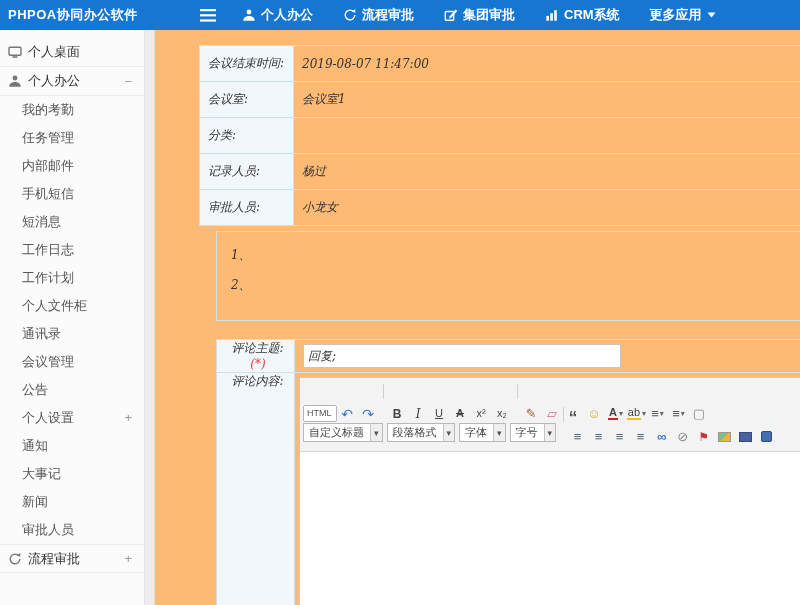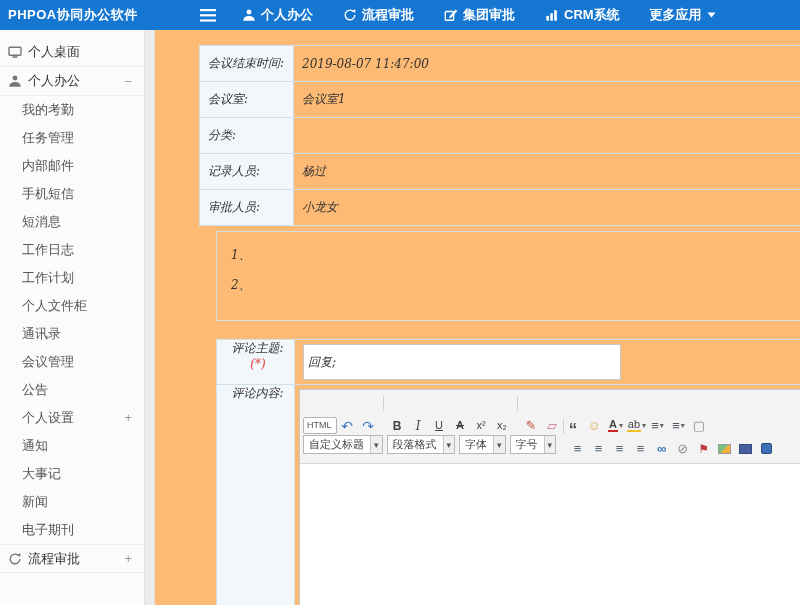--- a/index.html
+++ b/index.html
@@ -36,21 +36,21 @@
   .cl { width: 94px; min-width: 94px; background: var(--label_cell_bg, #f1f7fb); border-right: 1px solid var(--table_border, #cfe0ea); display: flex; align-items: center; padding: 0 4px 0 8px; }
   .cv { flex: 1; display: flex; align-items: center; padding-left: 8px; }
 
   .content-box { margin: 5px -10px 0 61px; border: 1px solid var(--table_border, #cfe0ea); height: 90px; padding: 8px 0 0 14px; line-height: 30px; overflow: hidden; }
 
   
   .comment-table { margin: 18px -10px 0 61px; border-top: 1px solid var(--table_border, #cfe0ea); border-left: 1px solid var(--table_border, #cfe0ea); }
   .comment-table .cl { width: 78px; min-width: 78px; flex-direction: column; }
   .subject-row { min-height: 31px; }
   .req { color: var(--required_red, #e33b3b); margin-left: 1px; }
-  .subject-input { width: 318px; height: 36px; border: 1px solid #c6c6c6; background: #fff; margin: 4px 0;
+  .subject-input { width: 318px; height: 24px; border: 1px solid #c6c6c6; background: #fff; margin: 4px 0;
                    font-family: inherit; font-style: inherit; font-size: 12px; color: #333; padding: 0 4px; }
   .content-row { align-items: stretch; }
   .editor-cell { display: block; padding: 4px; }
 
   
   .editor { border: 1px solid #c9c9c9; height: 252px; display: flex; flex-direction: column;
             font-family: "Liberation Sans", sans-serif; font-style: normal; }
   .toolbar { background: #f3f3f3; border-bottom: 1px solid #d8d8d8; padding: 2px 3px; }
   .tb-row { display: flex; align-items: center; height: 23px; gap: 1px; }
   .dd-host, .btn-host { display: flex; align-items: center; gap: 1px; }
@@ -248,21 +248,21 @@
             <span>大事记</span>
             <span class="toggle"></span>
           </div>
 
           <div class="side-item">
             <span>新闻</span>
             <span class="toggle"></span>
           </div>
 
           <div class="side-item">
-            <span>电子期刊</span>
+            <span>审批人员</span>
             <span class="toggle"></span>
           </div>
         </div>
 
       <div class="side-section flow-section">
         <span class="sicon">
           <svg width="14" height="14" viewBox="0 0 16 16">
               <path d="M13.5 8a5.5 5.5 0 1 1-2.2-4.4" fill="none" stroke="#777" stroke-width="1.6"></path>
               <path d="M13.9 1.1 L14.2 5.4 L10.1 3.9 Z" fill="#777"></path>
             </svg>

